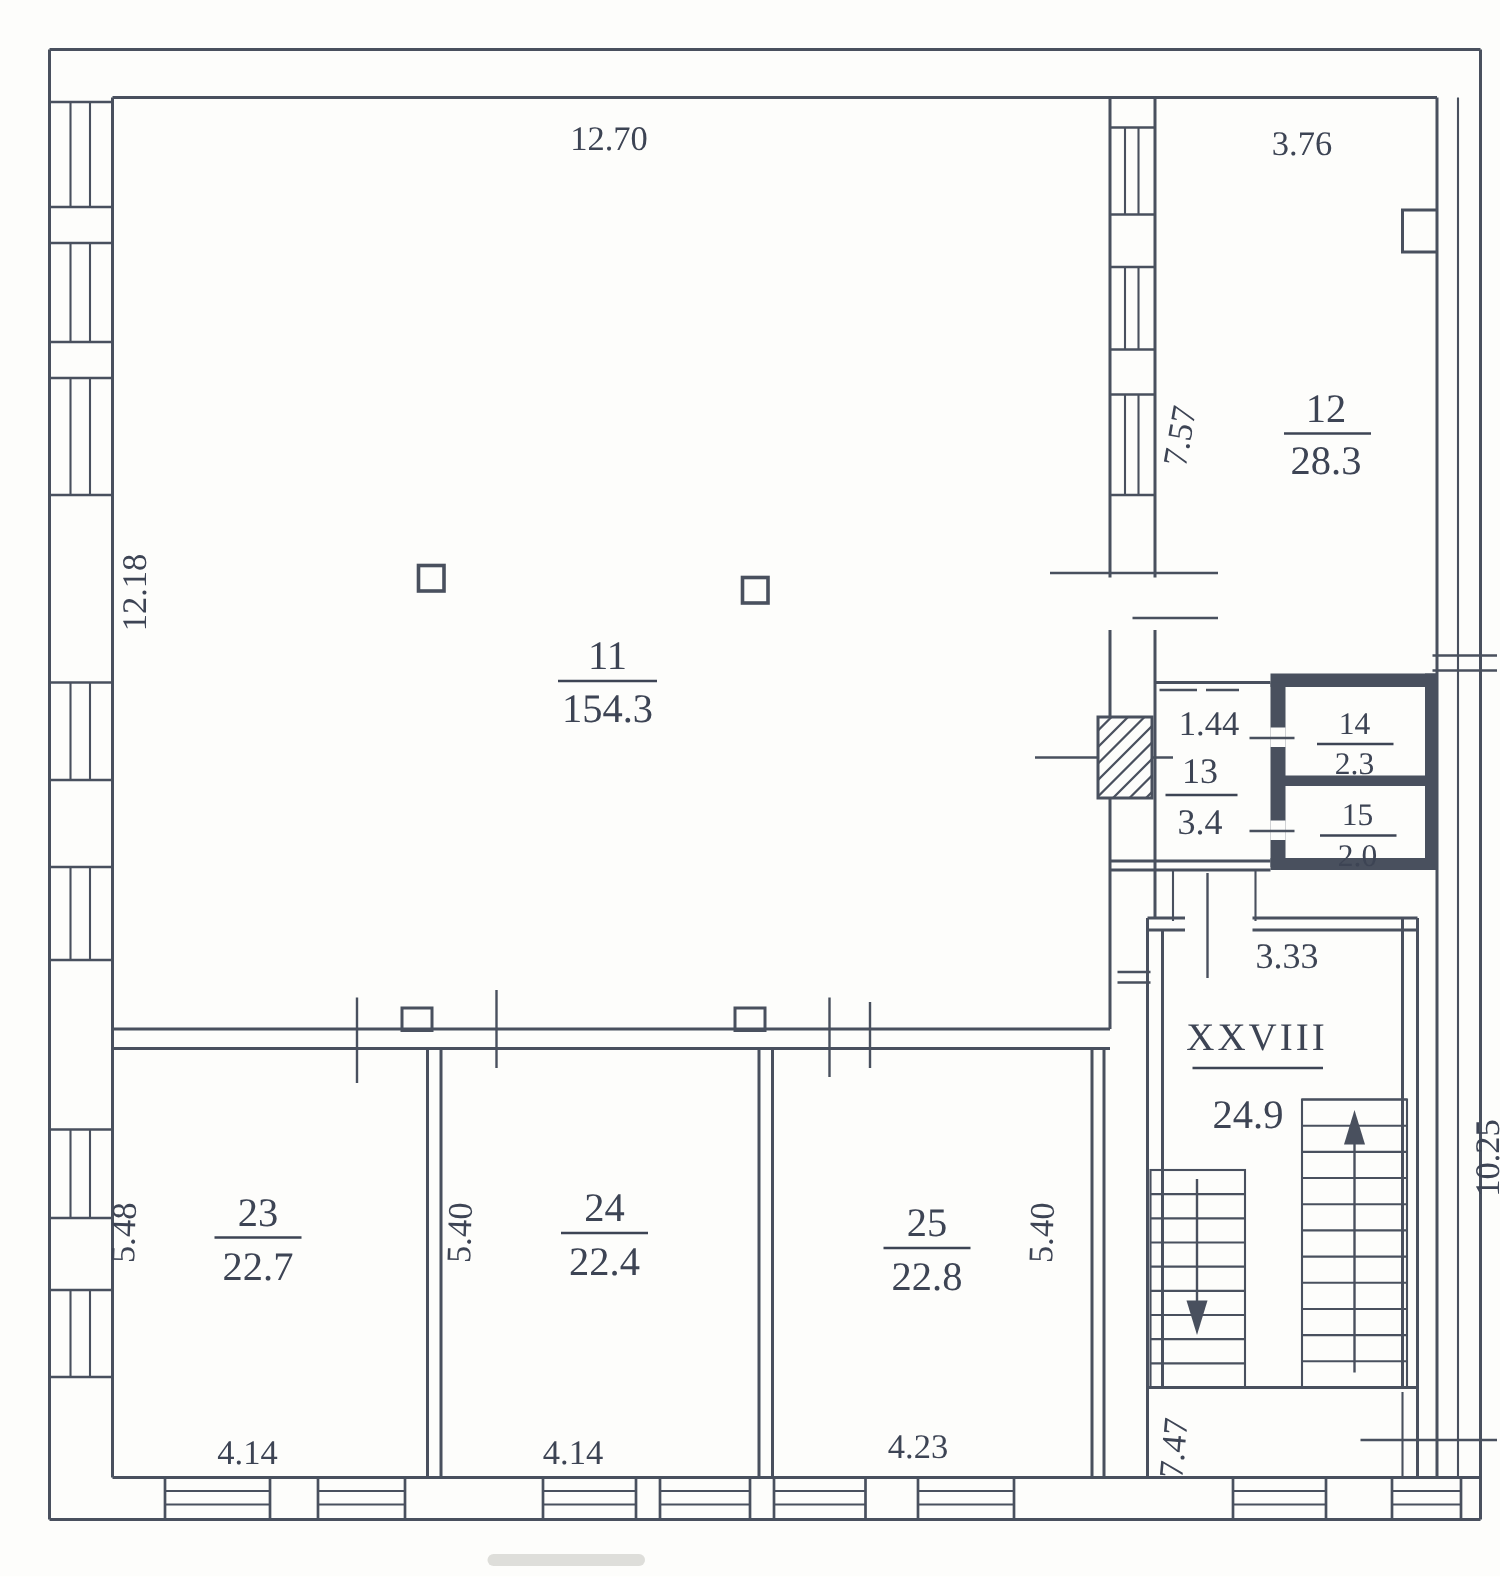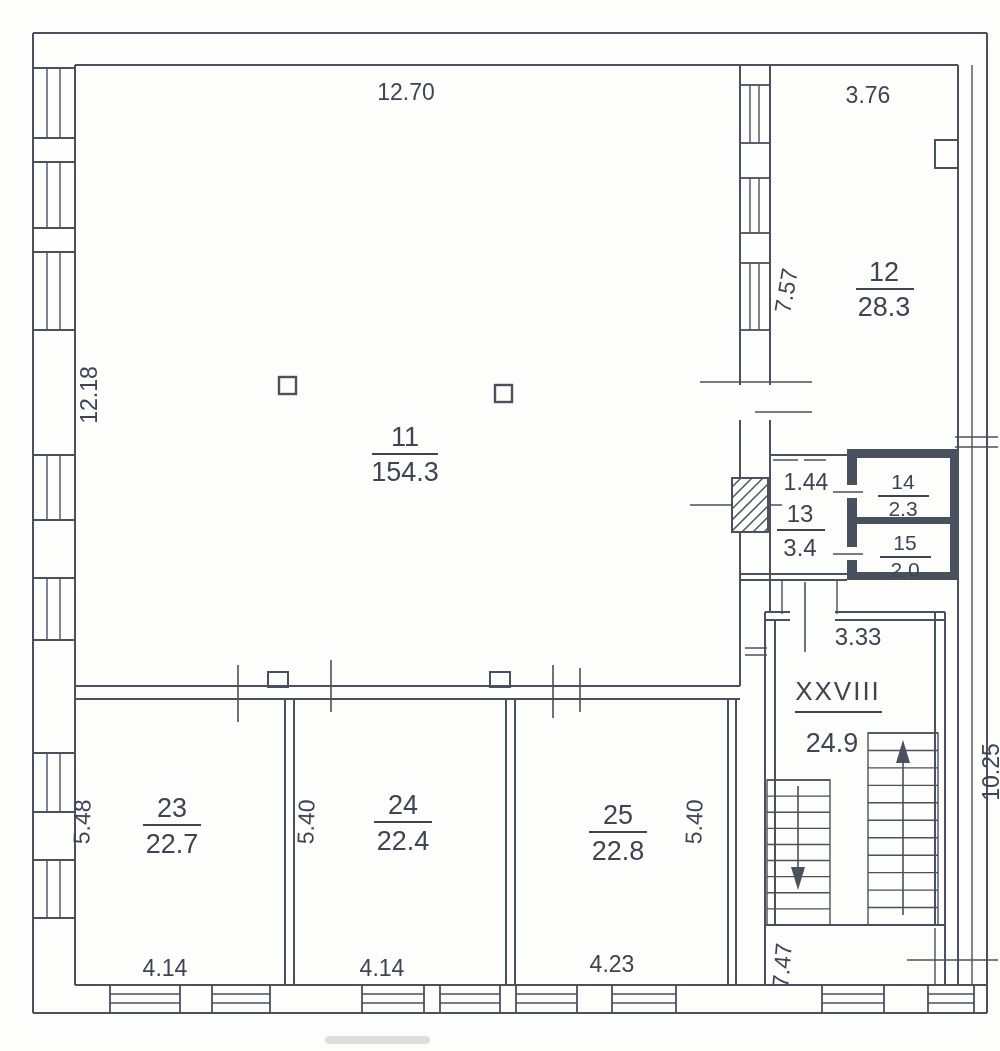--- a/index.html
+++ b/index.html
@@ -5,21 +5,21 @@
   :root{
     --line:#49505e;
     --text:#3d4454;
     --bg:#fdfdfb;
   }
   html,body{margin:0;padding:0;background:#ffffff;}
   .page{
     position:relative;
     width:1000px;height:1051px;
     background:var(--bg);
-    font-family:Liberation Sans, sans-serif;
+    font-family:Liberation Serif, serif;
     overflow:hidden;
   }
   svg{position:absolute;left:0;top:0;}
   .w{stroke:var(--line);stroke-width:2;fill:none;}
   .wthin{stroke:var(--line);stroke-width:1.4;fill:none;}
   .wfill{fill:var(--line);stroke:none;}
   .tick{stroke:var(--line);stroke-width:1.6;fill:none;}
   text{fill:var(--text);}
   .dim{font-size:23px;}
   .num-lg{font-size:27px;}

